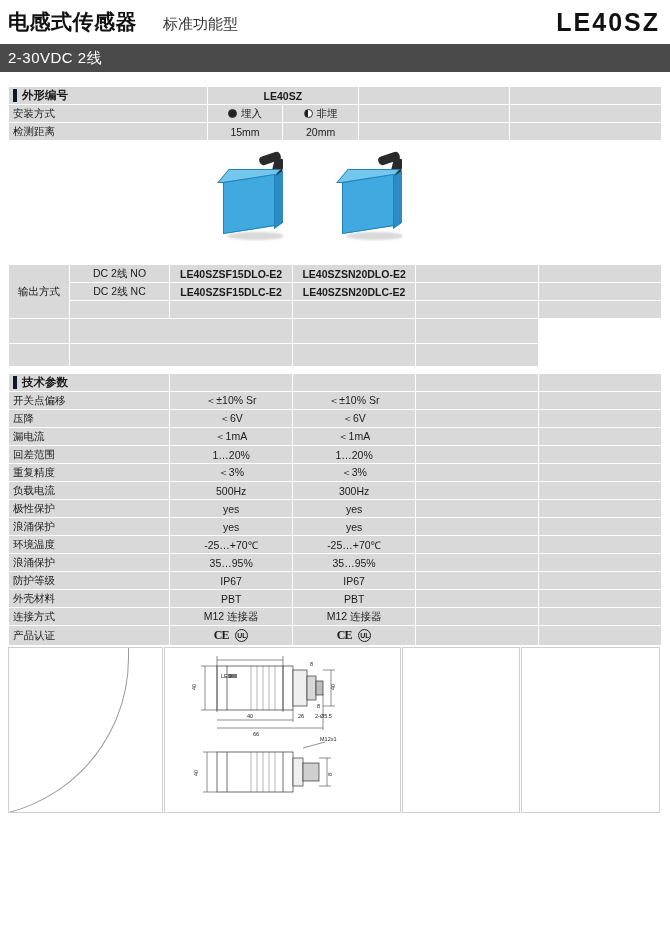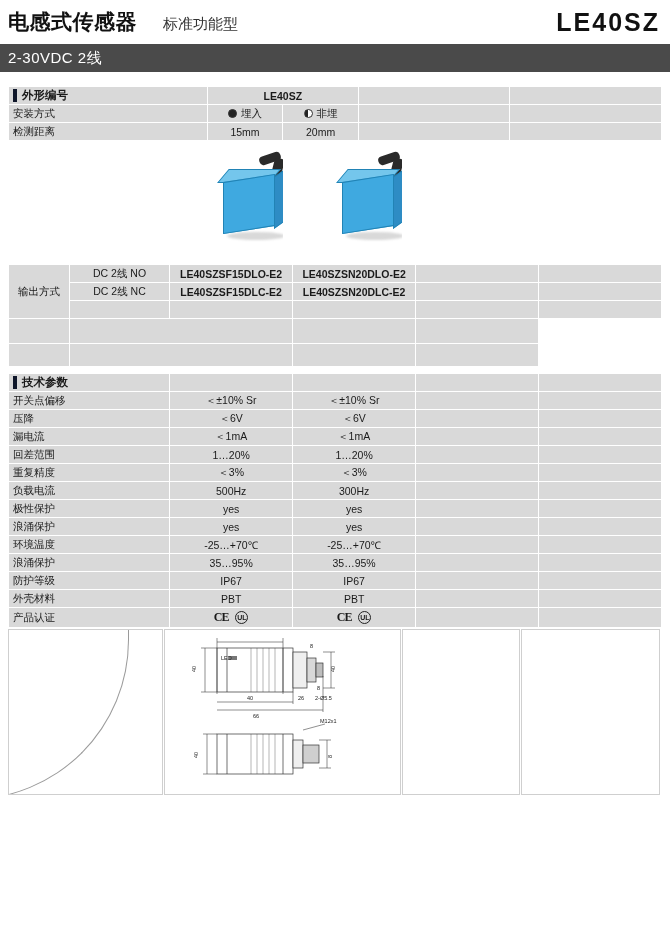--- a/index.html
+++ b/index.html
@@ -451,20 +451,27 @@
       <td class="c2">IP67</td>
       <td class="c3"></td>
       <td class="c4"></td>
     </tr>
     <tr>
       <td class="label light">外壳材料</td>
       <td class="c1 light">PBT</td>
       <td class="c2 light">PBT</td>
       <td class="c3 light"></td>
       <td class="c4 light"></td>
+    </tr>
+    <tr>
+      <td class="label">连接方式</td>
+      <td class="c1">M12 连接器</td>
+      <td class="c2">M12 连接器</td>
+      <td class="c3"></td>
+      <td class="c4"></td>
     </tr>
 
     <tr>
       <td class="label light" style="height:19px">产品认证</td>
       <td class="c1 light">
         <span class="cert">
           <span class="ce">CE</span>
           <span class="ul">UL</span>
         </span>
       </td>

